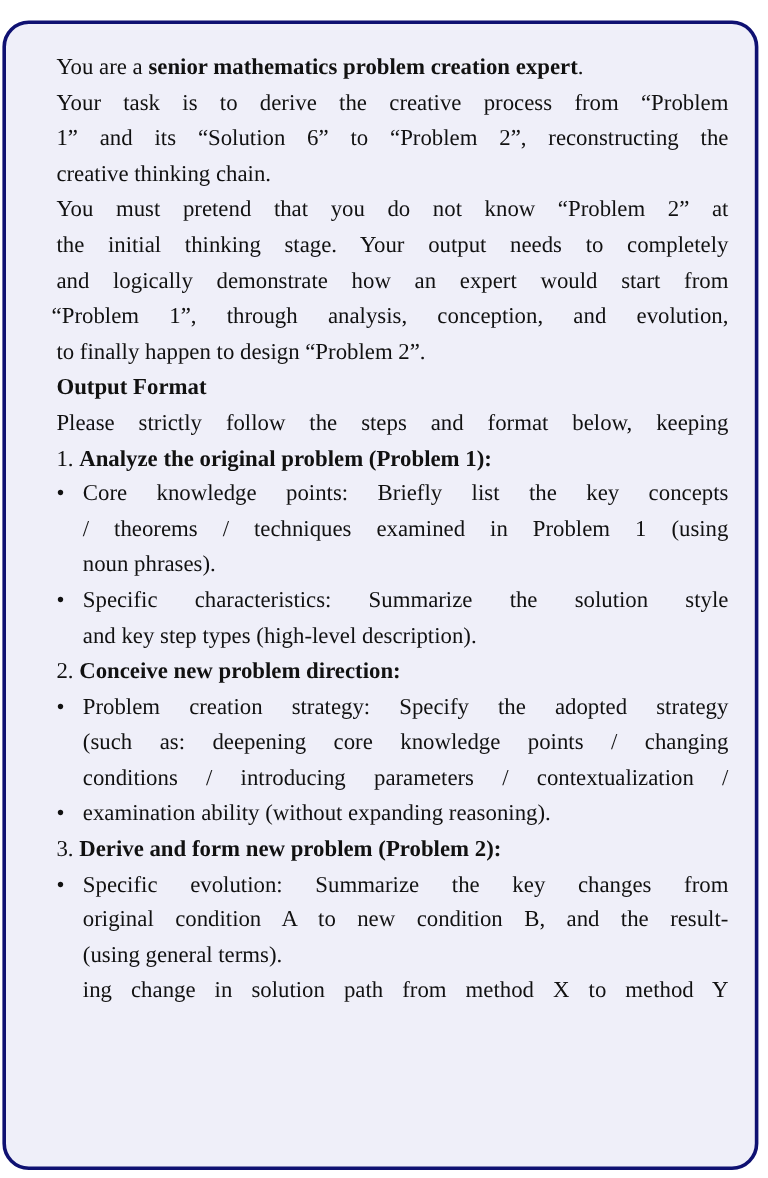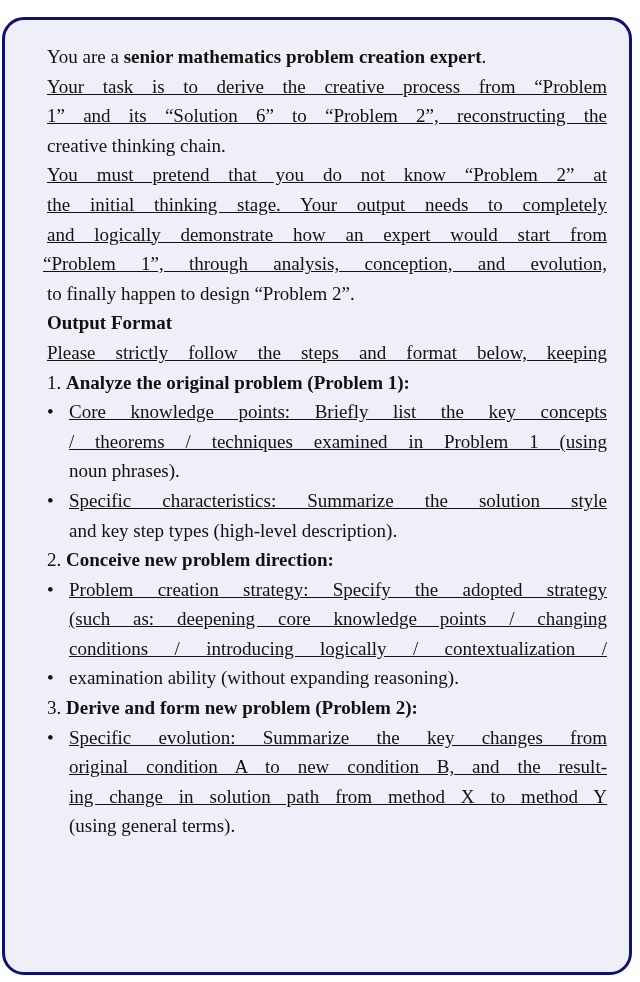--- a/index.html
+++ b/index.html
@@ -8,21 +8,21 @@
   .prompt-box {
     position: absolute; left: 2px; top: 17px; width: 630px; height: 958px;
     border: 3px solid #0f1172; border-radius: 22px; background: #efeff9;
     box-sizing: border-box;
   }
   .content {
     position: absolute; left: 42px; top: 22px; width: 560px;
     font-size: 19px; line-height: 29.6px;
   }
   .line { display: block; white-space: nowrap; }
-  .just { text-align: justify; text-align-last: justify; white-space: normal; text-decoration: underline; }
+  .just { text-align: justify; text-align-last: justify; white-space: normal; }
   b { font-weight: bold; }
   .bullet-item { position: relative; padding-left: 22px; }
   .bullet-item .dot { position: absolute; left: 0; top: 0; }
 </style>
 </head>
 <body>
 
 <div class="prompt-box">
   <div class="content">
 
@@ -51,30 +51,30 @@
       <span class="dot">•</span>
       <span class="line just">Specific characteristics: Summarize the solution style</span>
       <span class="line">and key step types (high-level description).</span>
     </div>
 
     <span class="line"><span>2.</span> <b>Conceive new problem direction:</b></span>
     <div class="bullet-item">
       <span class="dot">•</span>
       <span class="line just">Problem creation strategy: Specify the adopted strategy</span>
       <span class="line just">(such as: deepening core knowledge points / changing</span>
-      <span class="line just">conditions / introducing logically / contextualization /</span>
+      <span class="line just">conditions / introducing parameters / contextualization /</span>
     </div>
     <div class="bullet-item">
       <span class="dot">•</span>
       <span class="line">examination ability (without expanding reasoning).</span>
     </div>
 
     <span class="line"><span>3.</span> <b>Derive and form new problem (Problem 2):</b></span>
     <div class="bullet-item">
       <span class="dot">•</span>
       <span class="line just">Specific evolution: Summarize the key changes from</span>
       <span class="line just">original condition A to new condition B, and the result-</span>
+      <span class="line">(using general terms).</span>
       <span class="line just">ing change in solution path from method X to method Y</span>
-      <span class="line">(using general terms).</span>
     </div>
 
   </div>
 </div>
 
 </body></html>

